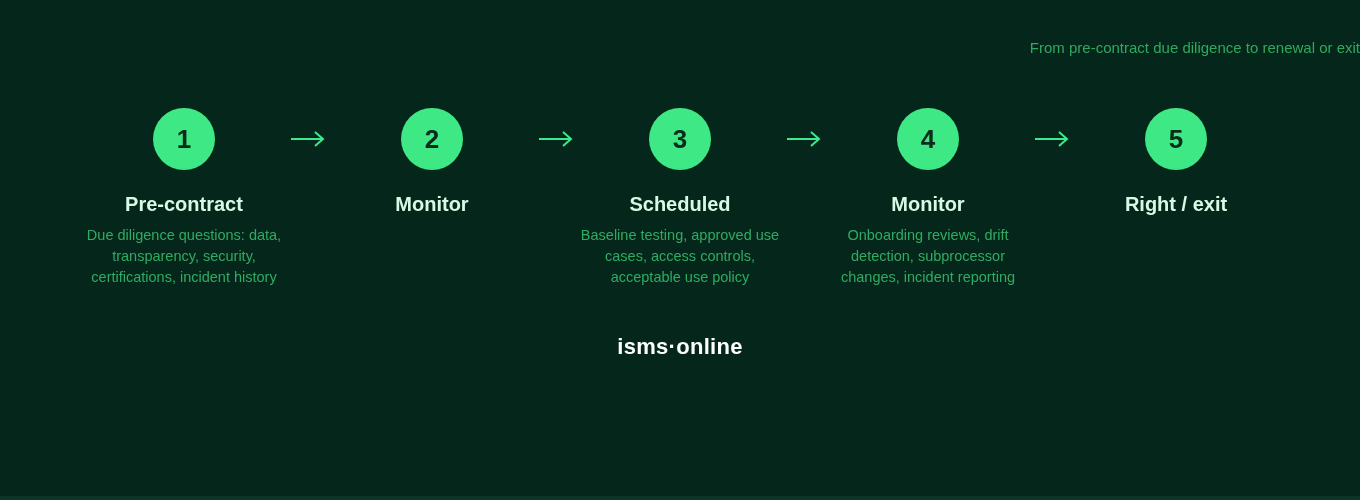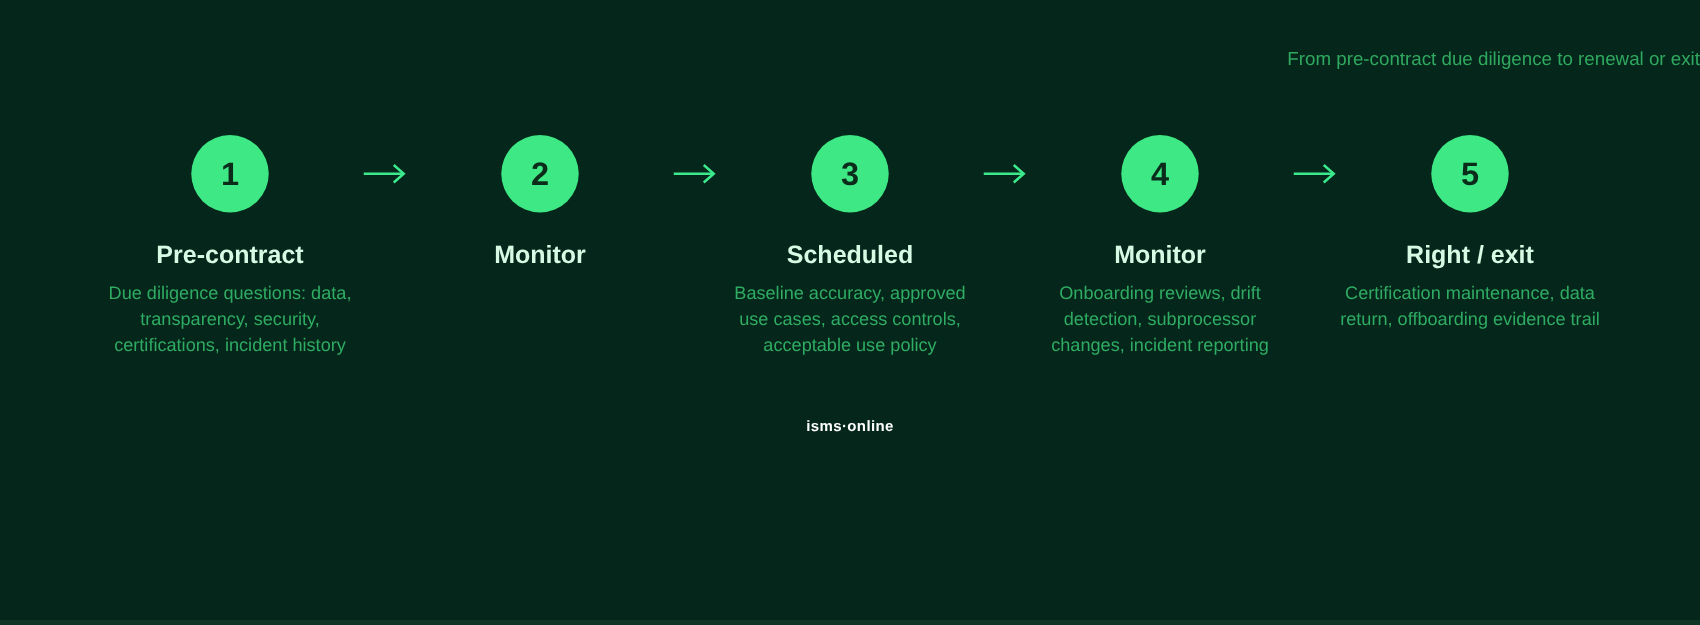--- a/index.html
+++ b/index.html
@@ -86,21 +86,21 @@
   }
   .arrow-cell svg {
     display: block;
   }
   .logo {
     position: absolute;
     top: 334px;
     left: 0;
     width: 100%;
     text-align: center;
-    font-size: 12px;
+    font-size: 22px;
     font-weight: 700;
     color: #ffffff;
     letter-spacing: 0.3px;
   }
   .bottom-bar {
     position: absolute;
     left: 0;
     bottom: 0;
     width: 100%;
     height: 4px;
@@ -143,21 +143,21 @@
       <line x1="2" y1="9" x2="33" y2="9" stroke="#3bea8c" stroke-width="2"></line>
       <path d="M26 2 L34 9 L26 16" fill="none" stroke="#3bea8c" stroke-width="2"></path>
     </svg>
   </div>
 
   <div class="step-col">
     <div class="step-circle">
       <span class="step-number">3</span>
     </div>
     <div class="step-title">Scheduled</div>
-    <div class="step-desc">Baseline accuracy, approved use cases, access controls, acceptable use policy</div>
+    <div class="step-desc">Baseline testing, approved use cases, access controls, acceptable use policy</div>
   </div>
 
   <div class="arrow-cell">
     <svg width="38" height="18" viewBox="0 0 38 18">
       <line x1="2" y1="9" x2="33" y2="9" stroke="#3bea8c" stroke-width="2"></line>
       <path d="M26 2 L34 9 L26 16" fill="none" stroke="#3bea8c" stroke-width="2"></path>
     </svg>
   </div>
 
   <div class="step-col">
@@ -173,20 +173,19 @@
       <line x1="2" y1="9" x2="33" y2="9" stroke="#3bea8c" stroke-width="2"></line>
       <path d="M26 2 L34 9 L26 16" fill="none" stroke="#3bea8c" stroke-width="2"></path>
     </svg>
   </div>
 
   <div class="step-col">
     <div class="step-circle">
       <span class="step-number">5</span>
     </div>
     <div class="step-title">Right / exit</div>
-    <div class="step-desc">Certification maintenance, data return, offboarding evidence trail</div>
   </div>
 
 </div>
 
 <div class="logo">isms·online</div>
 
 <div class="bottom-bar"></div>
 
 </body></html>

